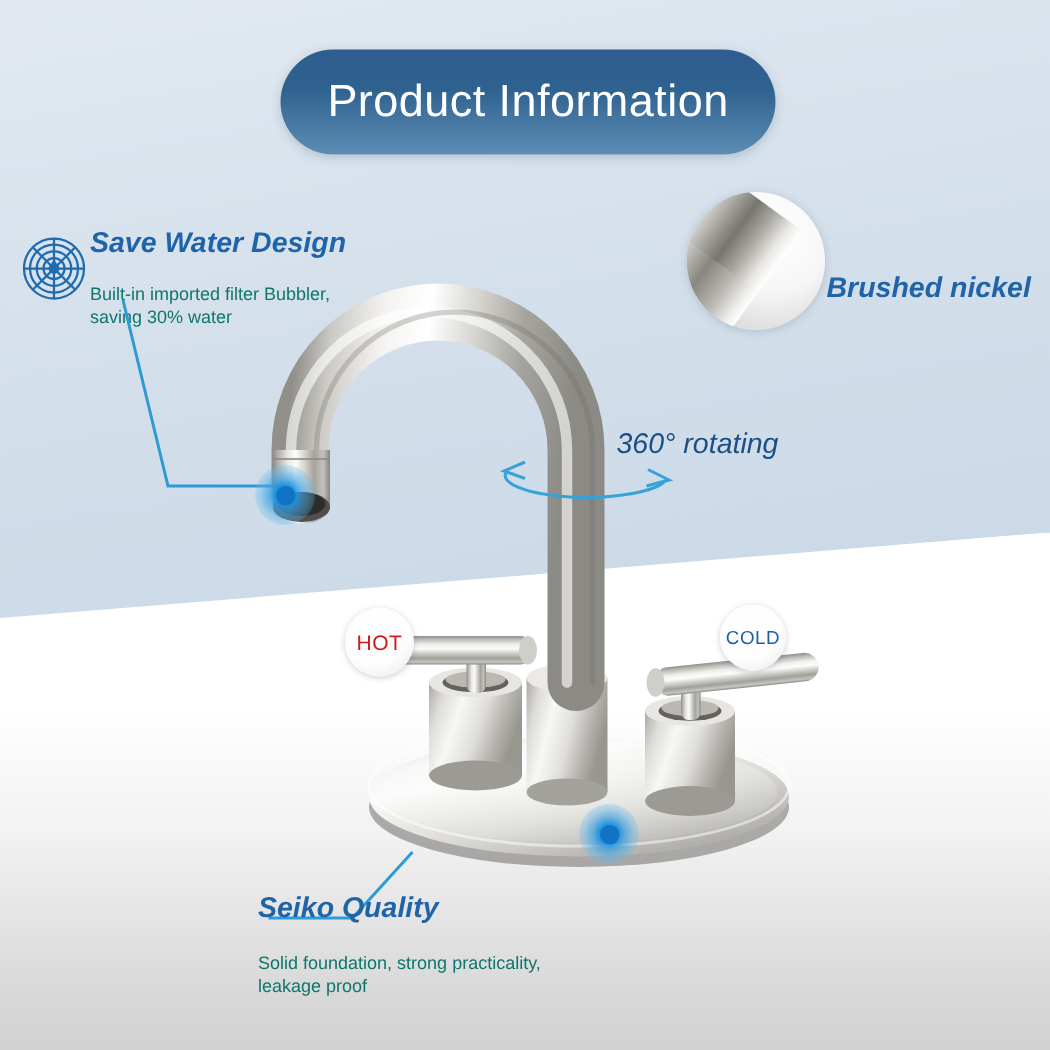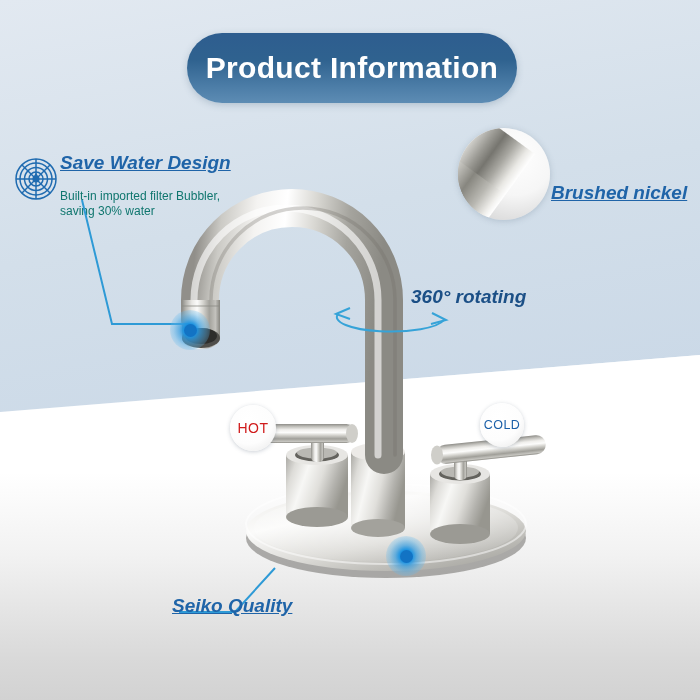--- a/index.html
+++ b/index.html
@@ -52,33 +52,32 @@
     border-radius: 35px;
     background: linear-gradient(180deg, #2e5d8f 0%, #2f628f 38%, #4d7ea8 78%, #5d8cb4 100%);
     box-shadow: 0 2px 7px rgba(60,90,120,0.25);
     display: flex;
     align-items: center;
     justify-content: center;
   }
   .banner-title {
     color: #ffffff;
     font-size: 30px;
-    font-weight: 700;
+    font-weight: 400;
     letter-spacing: .3px;
     white-space: nowrap;
   }
 
   
   .callout-head {
     font-style: italic;
     font-weight: 600;
     color: #1f64a8;
     font-size: 19px;
     white-space: nowrap;
-    text-decoration: underline;
   }
   .callout-body {
     color: #0f766e;
     font-size: 12px;
     line-height: 1.28;
     white-space: pre-line;
     margin-top: 15px;
   }
 
   
@@ -125,21 +124,21 @@
     background: linear-gradient(90deg,#f4f4f2 0%, #c9c8c3 30%, #87867f 55%, #b9b8b2 80%, #f2f1ee 100%);
     filter: blur(.5px);
     border-radius: 0 0 40px 40px;
   }
 
   
   #rotating-label {
     position: absolute;
     left: 411px; top: 286px;
     font-style: italic;
-    font-weight: bold;
+    font-weight: normal;
     color: #1b4f86;
     font-size: 19px;
     white-space: nowrap;
   }
   .rot-arrows {
     position: absolute;
     left: 322px; top: 300px;
     width: 138px; height: 40px;
   }
 
@@ -382,16 +381,18 @@
     <span>COLD</span>
   </div>
 
   <svg class="leader" id="leader-seiko" viewBox="0 0 230 60">
     <path d="M 4 56 L 60 56 L 100 12" fill="none" stroke="#2e9ad6" stroke-width="2"></path>
   </svg>
   <div class="dot-glow" id="dot-base"></div>
 
   <div id="seiko">
     <div class="callout-head">Seiko Quality</div>
+    <div class="callout-body">Solid foundation, strong practicality,
+leakage proof</div>
   </div>
 
 
 </div>
 
 </body></html>

